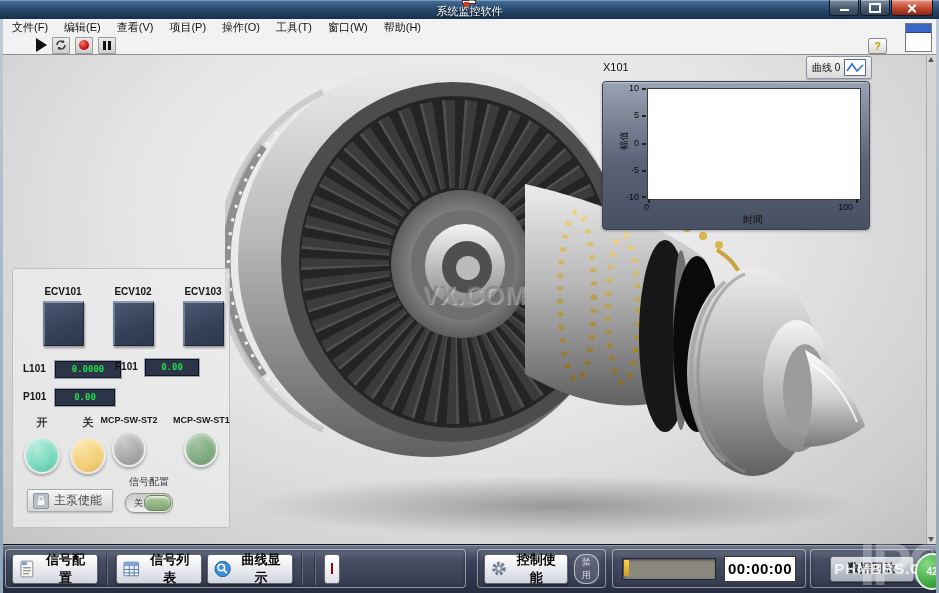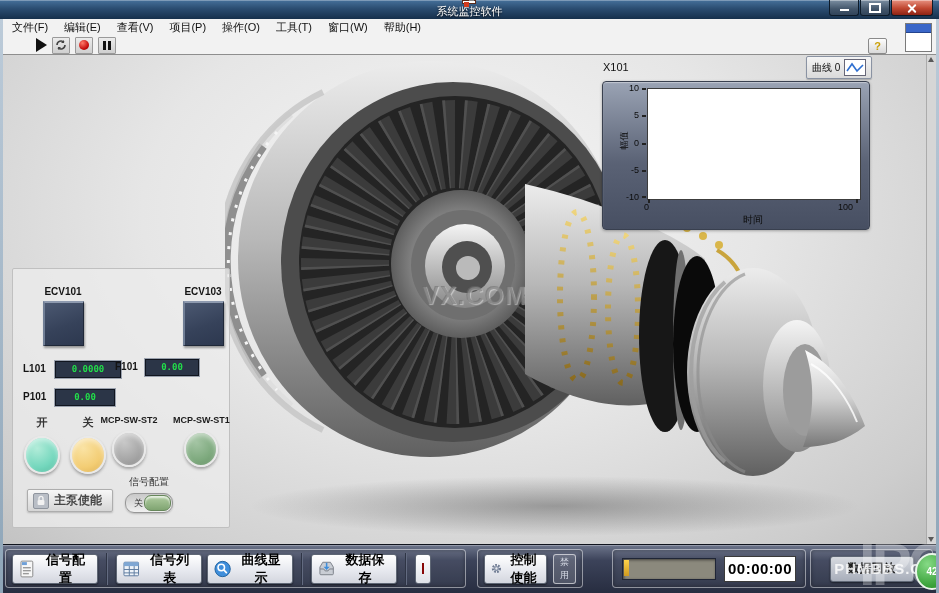--- a/index.html
+++ b/index.html
@@ -90,40 +90,40 @@
   .toggle{position:absolute;left:112px;top:224px;width:46px;height:18px;border-radius:9px;
     background:linear-gradient(#c9c9c9,#f0f0f0);border:1px solid #979797;box-shadow:0 1px 2px rgba(0,0,0,.2);}
   .toggle-text{position:absolute;left:8px;top:3px;font-size:9px;color:#333;}
   .toggle-knob{position:absolute;right:1px;top:1px;width:25px;height:14px;border-radius:7px;
     background:linear-gradient(#b0cda1,#7fa471);border:1px solid #67875b;box-shadow:inset 0 2px 2px rgba(255,255,255,.7);}
   .mainpump{position:absolute;left:14px;top:220px;width:86px;height:23px;box-sizing:border-box;
     background:linear-gradient(#f7f7f7,#d6d6d6);border:1px solid #adadad;border-radius:2px;
     display:flex;align-items:center;gap:5px;padding:0 5px;box-shadow:0 1px 2px rgba(0,0,0,.2);}
   .lock-icon{width:14px;height:14px;background:#b9bec6;border:1px solid #8f959e;border-radius:2px;
     display:flex;align-items:center;justify-content:center;}
-  .mainpump .mp-text{font-size:12px;font-weight:bold;color:#454545;white-space:nowrap;}
+  .mainpump .mp-text{font-size:12px;font-weight:normal;color:#454545;white-space:nowrap;}
   
   .bottombar{position:absolute;left:3px;right:3px;bottom:0;height:48px;z-index:30;
     background:linear-gradient(180deg,#6d758b 0%,#3c435a 32%,#272d40 100%);
     border-top:1px solid #10141e;box-shadow:inset 0 1px 0 rgba(255,255,255,.28);}
   .bb-group{position:absolute;top:4px;height:39px;box-sizing:border-box;border:1px solid rgba(255,255,255,.45);
     border-radius:4px;background:rgba(255,255,255,.05);box-shadow:inset 0 0 4px rgba(0,0,0,.35);
     display:flex;align-items:center;}
   .g1{left:2px;width:461px;padding:0 6px;gap:5px;}
   .bb-btn{height:30px;width:86px;box-sizing:border-box;display:flex;align-items:center;justify-content:center;gap:5px;
     background:linear-gradient(#ffffff,#e7e9ef 55%,#d3d6de);border:1px solid #5f6775;border-radius:3px;
     font-weight:bold;font-size:13px;color:#000;box-shadow:0 1px 2px rgba(0,0,0,.5);cursor:default;font-family:inherit;}
   .bb-div{width:2px;height:32px;background:linear-gradient(90deg,#141927,#7d869e);margin:0 3px;}
   .bb-red{width:16px;height:30px;background:linear-gradient(#fff,#dfe2e8);border:1px solid #5f6775;border-radius:3px;
     display:flex;align-items:center;justify-content:center;}
   .red-sq{width:9px;height:9px;background:#e31010;border:1px solid #870707;}
-  .g2{left:474px;width:106px;padding:0 6px;gap:6px;}
+  .g2{left:474px;width:129px;padding:0 6px;gap:6px;}
   .g2 .bb-btn{width:88px;}
   .disable-btn{width:26px;height:30px;box-sizing:border-box;font-size:9px;color:#d8dce7;
-    background:rgba(255,255,255,.13);border:1px solid rgba(255,255,255,.6);border-radius:3px;
+    background:rgba(255,255,255,.13);border:1px solid rgba(255,255,255,.6);border-radius:11px;
     display:flex;align-items:center;justify-content:center;font-family:Liberation Sans, sans-serif;}
   .g3{left:609px;width:194px;padding:0 9px;justify-content:space-between;}
   .track{width:92px;height:20px;background:#8b897d;border:1px solid #1f2536;box-shadow:inset 1px 1px 3px rgba(0,0,0,.55);position:relative;}
   .track-fill{position:absolute;left:1px;top:1px;width:5px;height:16px;background:linear-gradient(#ffd24a,#cf9a20);}
   .timer{width:70px;height:24px;background:#fff;border:1px solid #3a3a3a;display:flex;align-items:center;justify-content:center;
     font-weight:bold;font-size:15px;color:#000;letter-spacing:.5px;}
   .g4{left:807px;width:123px;justify-content:center;}
   .g4 .bb-btn{width:84px;height:26px;background:linear-gradient(#d7dae0,#a8aeba);font-size:12px;color:#1c1c1c;}
   
   .bicon{display:block;}
@@ -294,20 +294,24 @@
       <span class="xtick" style="left:228px;width:22px;text-align:right">100</span>
       <i class="xmark" style="left:45px"></i>
       <i class="xmark" style="left:253px"></i>
       <span class="chart-xlabel">时间</span>
       <span class="chart-ylabel">幅值</span>
     </div>
 
     <div class="left-panel">
       <div class="valve" style="left:22px">
         <div class="vl">ECV101</div>
+        <div class="sq"></div>
+      </div>
+      <div class="valve" style="left:92px">
+        <div class="vl">ECV102</div>
         <div class="sq"></div>
       </div>
       <div class="valve" style="left:162px">
         <div class="vl">ECV103</div>
         <div class="sq"></div>
       </div>
 
       <span class="ro-label" style="left:10px;top:94px">L101</span>
       <span class="ro-box" style="left:42px;top:92px;width:64px">0.0000</span>
       <span class="ro-label" style="left:102px;top:92px">F101</span>
@@ -382,28 +386,20 @@
       <button class="bb-btn">
         <svg class="bicon" width="18" height="18" viewBox="0 0 18 18">
           <circle cx="9" cy="9" r="8" fill="#3f8edb"></circle>
           <circle cx="9" cy="9" r="8" fill="none" stroke="#22639f"></circle>
           <circle cx="7.6" cy="7.4" r="3.4" fill="none" stroke="#ffffff" stroke-width="1.6"></circle>
           <line x1="10.2" y1="10" x2="13.4" y2="13.2" stroke="#ffffff" stroke-width="1.8"></line>
         </svg>
         <span>曲线显示</span>
       </button>
       <span class="bb-div"></span>
-      <button class="bb-btn">
-        <svg class="bicon" width="18" height="17" viewBox="0 0 18 17">
-          <path d="M2 7 L5 2 h8 l3 5 v7 a1 1 0 0 1 -1 1 H3 a1 1 0 0 1 -1 -1 Z" fill="#c9cdd4" stroke="#7a7f88"></path>
-          <path d="M2 9 h4 l1.5 2 h3 L12 9 h4" fill="none" stroke="#7a7f88"></path>
-          <path d="M9 3 v4 h2.4 L8.2 10.4 5 7 h2.4 V3 Z" fill="#3f8edb" transform="translate(0.8,-0.4)"></path>
-        </svg>
-        <span>数据保存</span>
-      </button>
       <span class="bb-div"></span>
       <button class="bb-red">
         <span class="red-sq"></span>
       </button>
     </div>
 
     <div class="bb-group g2">
       <button class="bb-btn">
         <svg class="bicon" width="17" height="17" viewBox="0 0 17 17">
           <circle cx="8.5" cy="8.5" r="5.2" fill="none" stroke="#6f7b92" stroke-width="4" stroke-dasharray="2.6 1.8"></circle>

